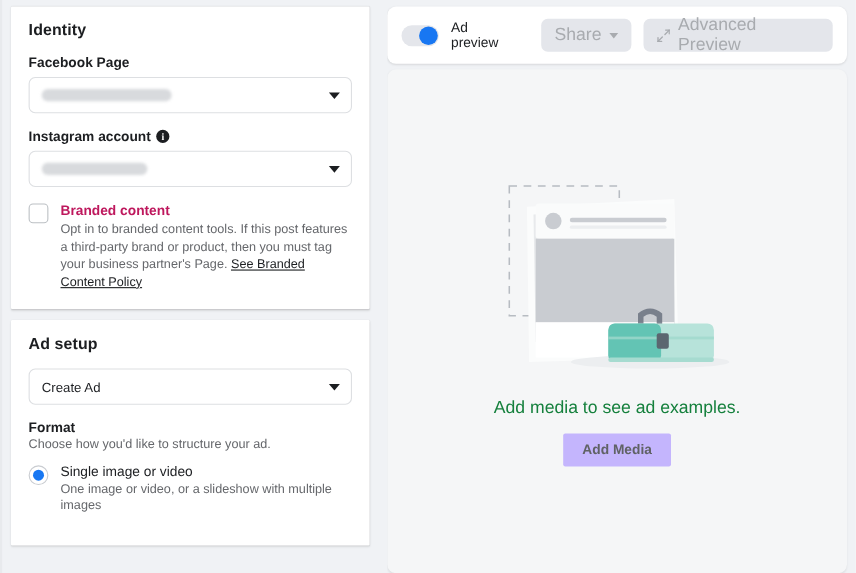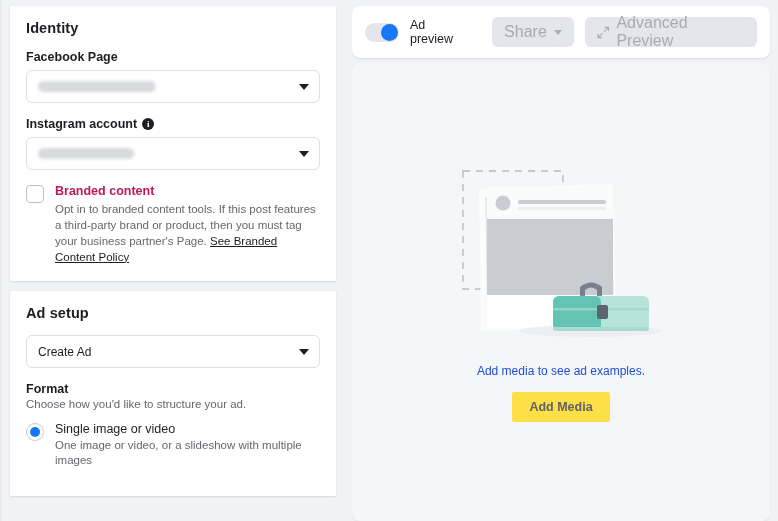--- a/index.html
+++ b/index.html
@@ -217,28 +217,28 @@
     box-shadow: 0 1px 2px rgba(0,0,0,0.07);
     display: flex;
     flex-direction: column;
     align-items: center;
     justify-content: center;
     gap: 0;
     overflow: hidden;
   }
   .illus { width: 240px; height: 195px; }
   .empty-text {
-    font-size: 12px;
-    color: #1d4ed8;
+    font-size: 16px;
+    color: #15803d;
     margin-top: 6px;
     text-align: right;
   }
   .add-media-btn {
     margin-top: 14px;
-    background: #fde047;
+    background: #c4b5fd;
     border-radius: 2px;
     padding: 8px 17px;
     font-size: 12.5px;
     font-weight: bold;
     color: #606265;
   }
 </style>
 </head>
 <body>
 

